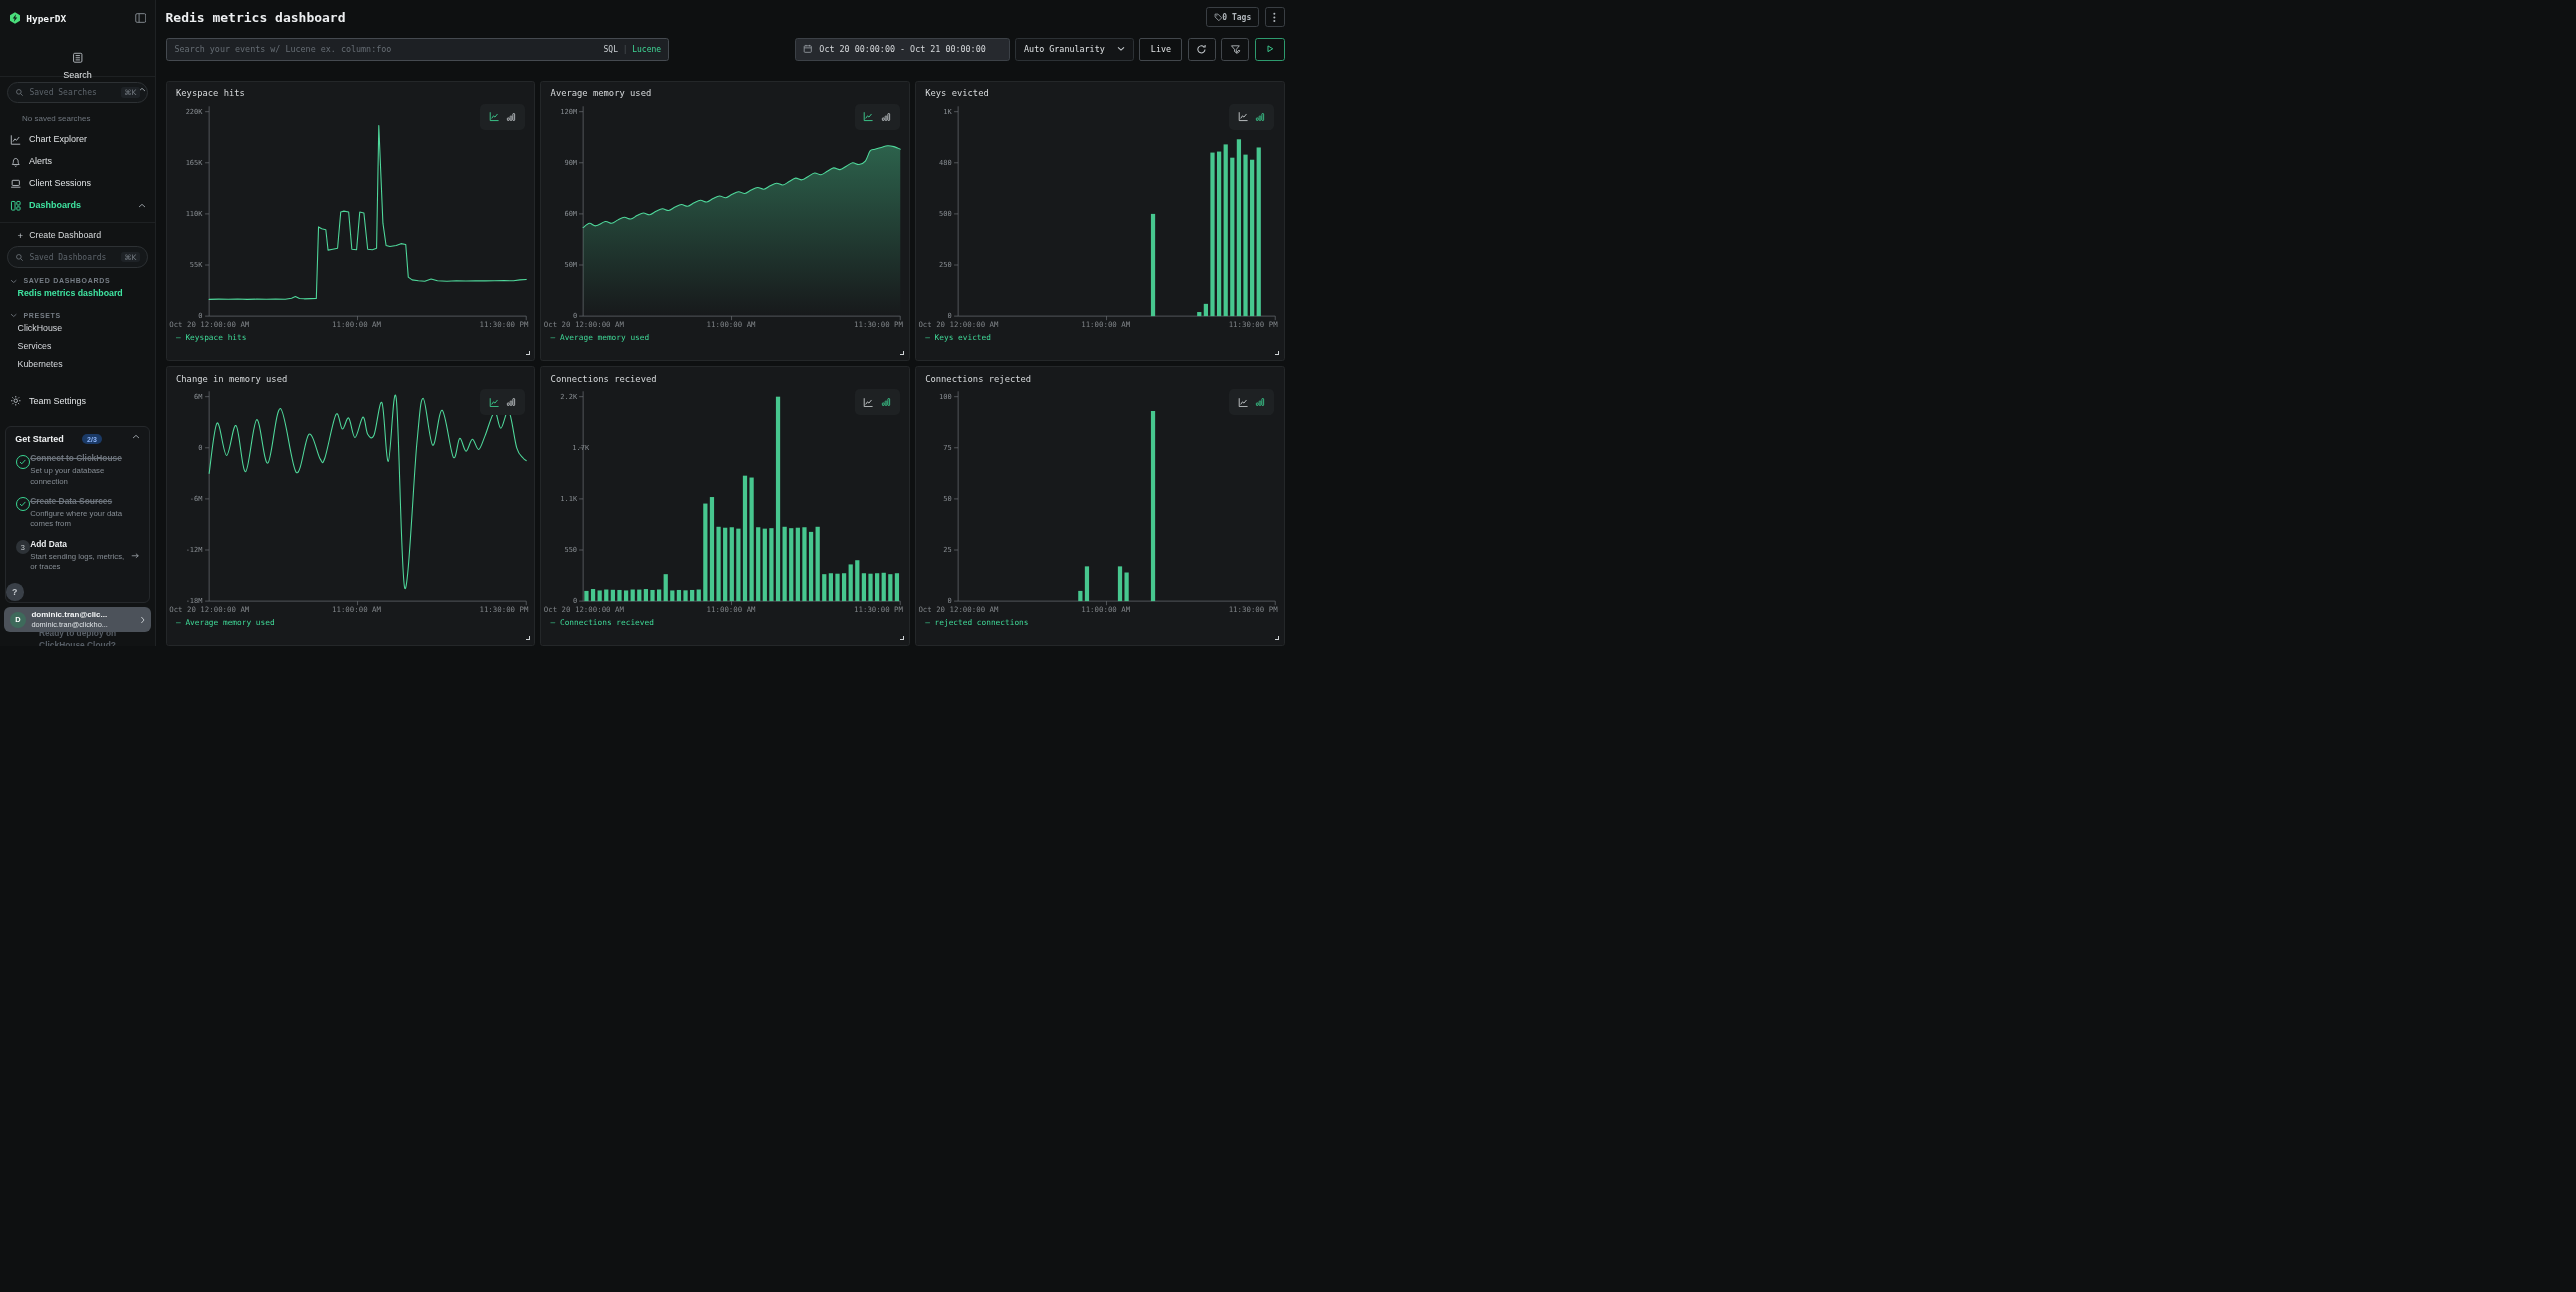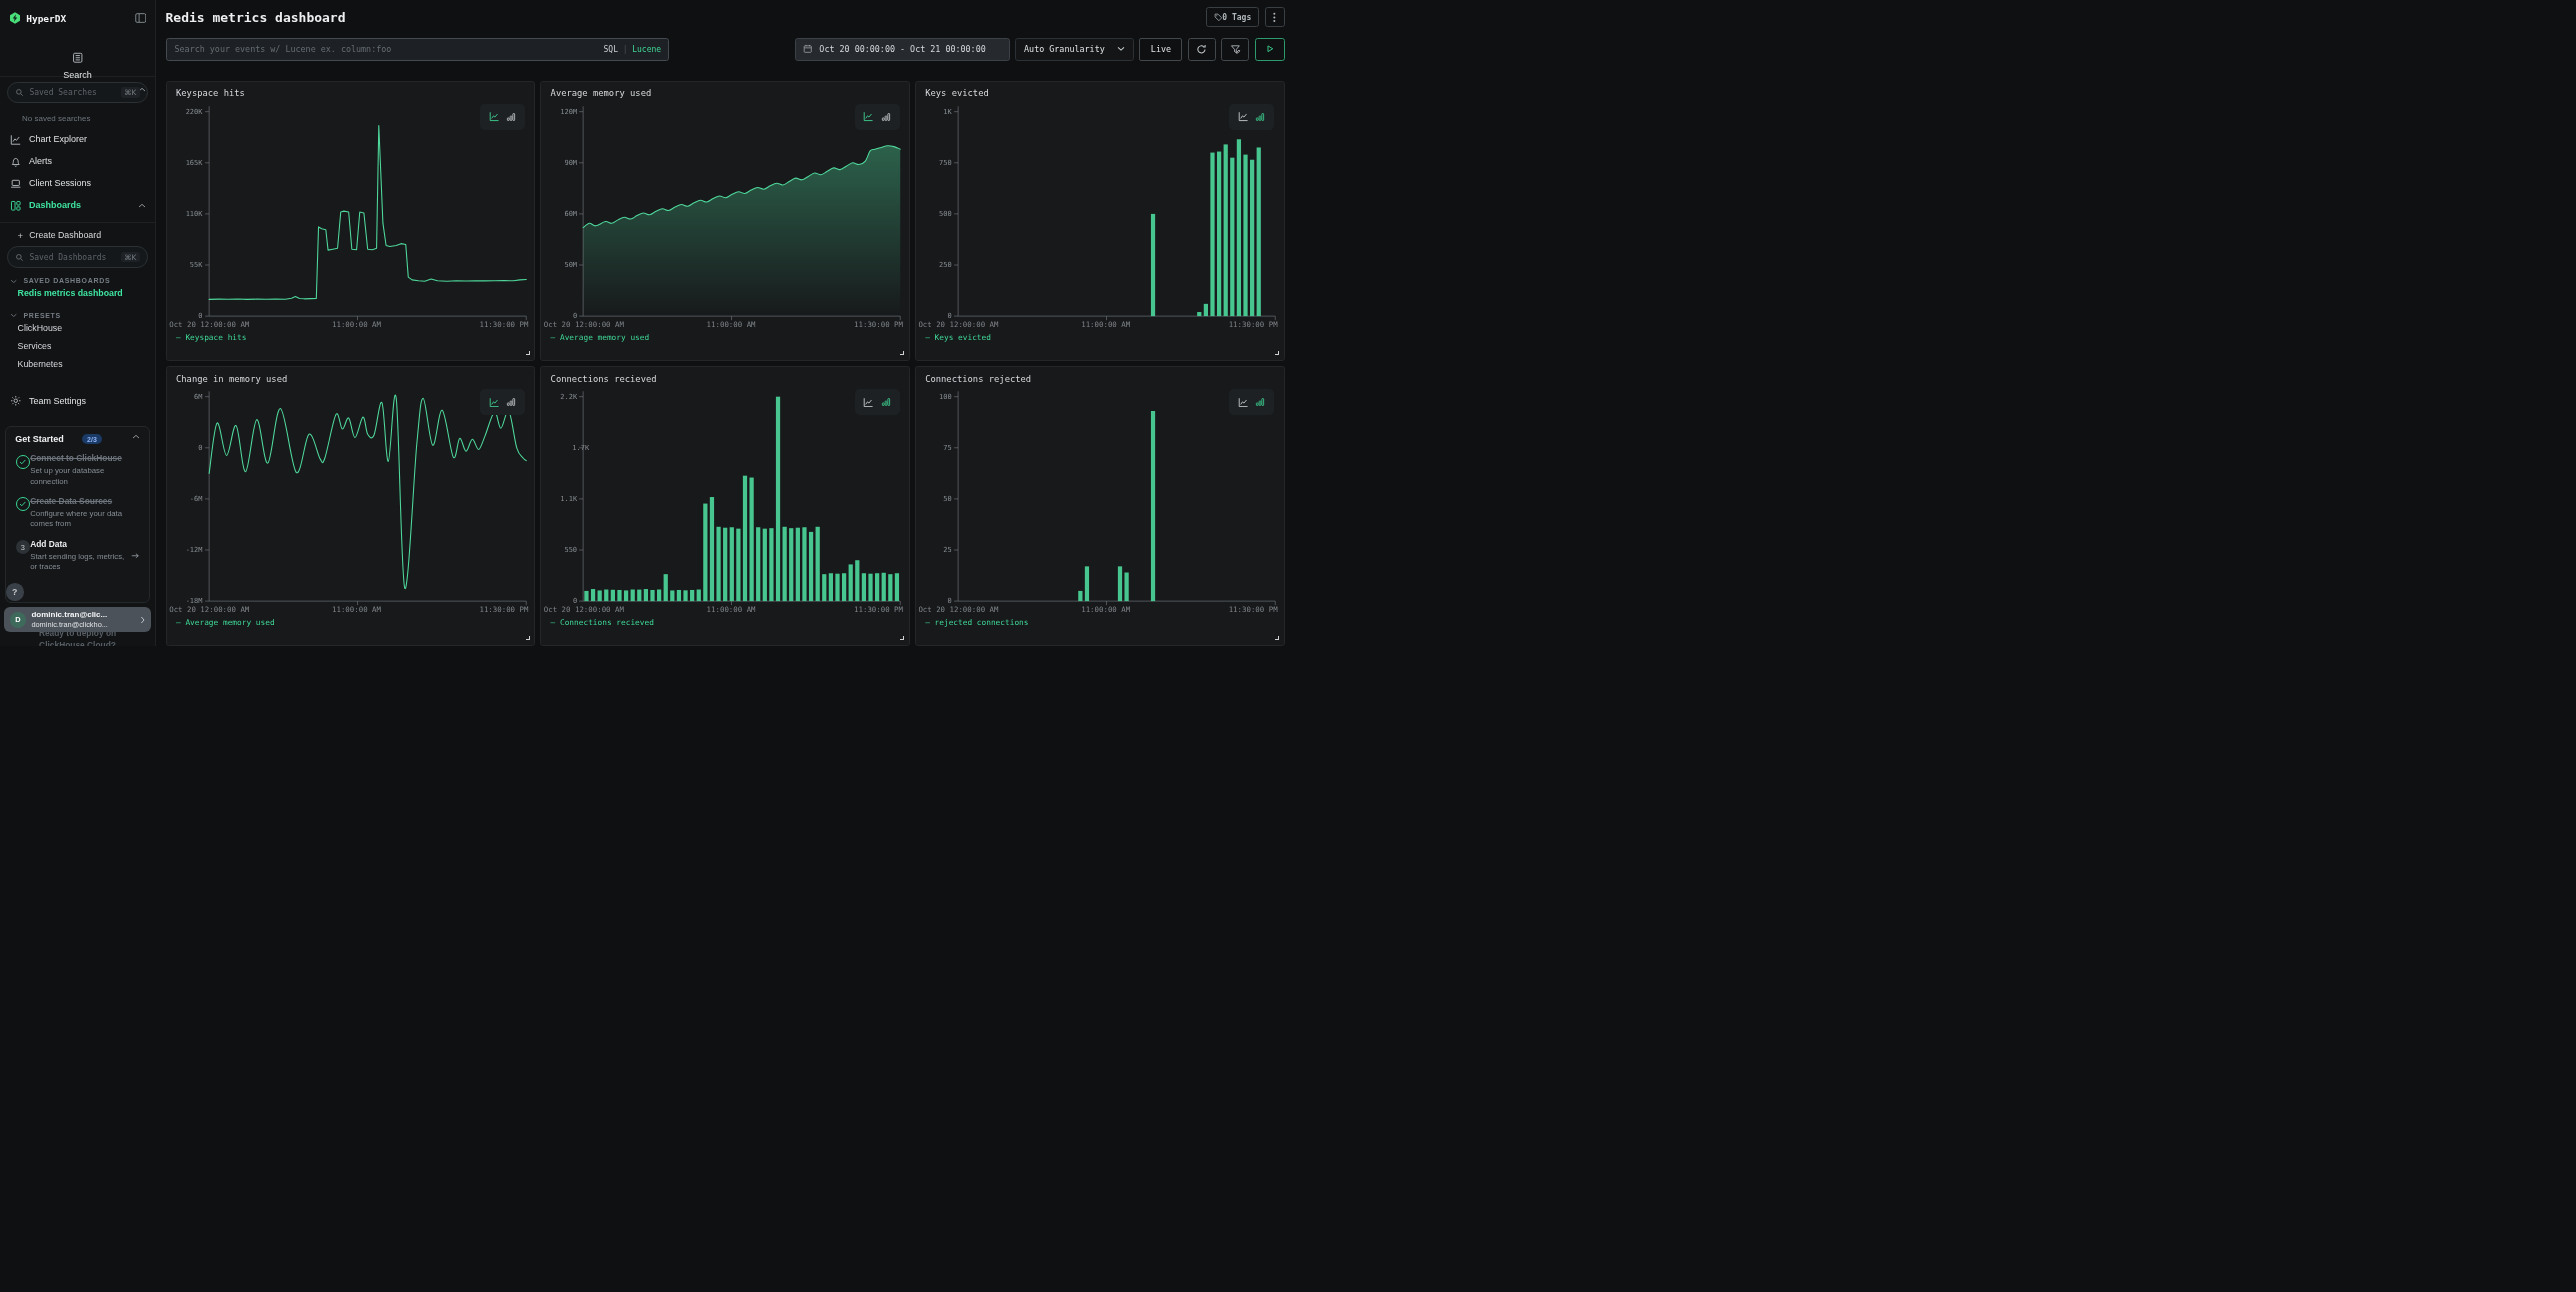--- a/index.html
+++ b/index.html
@@ -567,21 +567,21 @@
               <rect x="435.8458333333333" y="104.6" width="6.266666666666667" height="242.4" fill="#47c78f"></rect>
               <rect x="445.6375" y="103.08499999999998" width="6.266666666666667" height="243.91500000000002" fill="#47c78f"></rect>
               <rect x="455.4291666666666" y="92.48000000000002" width="6.266666666666667" height="254.51999999999998" fill="#47c78f"></rect>
               <rect x="465.2208333333333" y="112.17499999999998" width="6.266666666666667" height="234.82500000000002" fill="#47c78f"></rect>
               <rect x="475.0125" y="84.90500000000003" width="6.266666666666667" height="262.09499999999997" fill="#47c78f"></rect>
               <rect x="484.8041666666666" y="107.63" width="6.266666666666667" height="239.37" fill="#47c78f"></rect>
               <rect x="494.5958333333333" y="115.20499999999998" width="6.266666666666667" height="231.79500000000002" fill="#47c78f"></rect>
               <rect x="504.3875" y="97.025" width="6.266666666666667" height="249.975" fill="#47c78f"></rect>
             </svg>
             <span class="ytick" style="left: 0px; width: 36px; top: 30px;">1K</span>
-            <span class="ytick" style="left: 0px; width: 36px; top: 81px;">750</span>
+            <span class="ytick" style="left: 0px; width: 36px; top: 81px;">480</span>
             <span class="ytick" style="left: 0px; width: 36px; top: 132px;">500</span>
             <span class="ytick" style="left: 0px; width: 36px; top: 183px;">250</span>
             <span class="ytick" style="left: 0px; width: 36px; top: 234px;">0</span>
             <span class="xlab" style="left: 2.7px;">Oct 20 12:00:00 AM</span>
             <span class="xlab" style="left: 190px; transform: translateX(-50%);">11:00:00 AM</span>
             <span class="xlab" style="right: 6px;">11:30:00 PM</span>
           </div>
         <div class="legend">
             <span>—</span>
             <span>Keys evicted</span>

